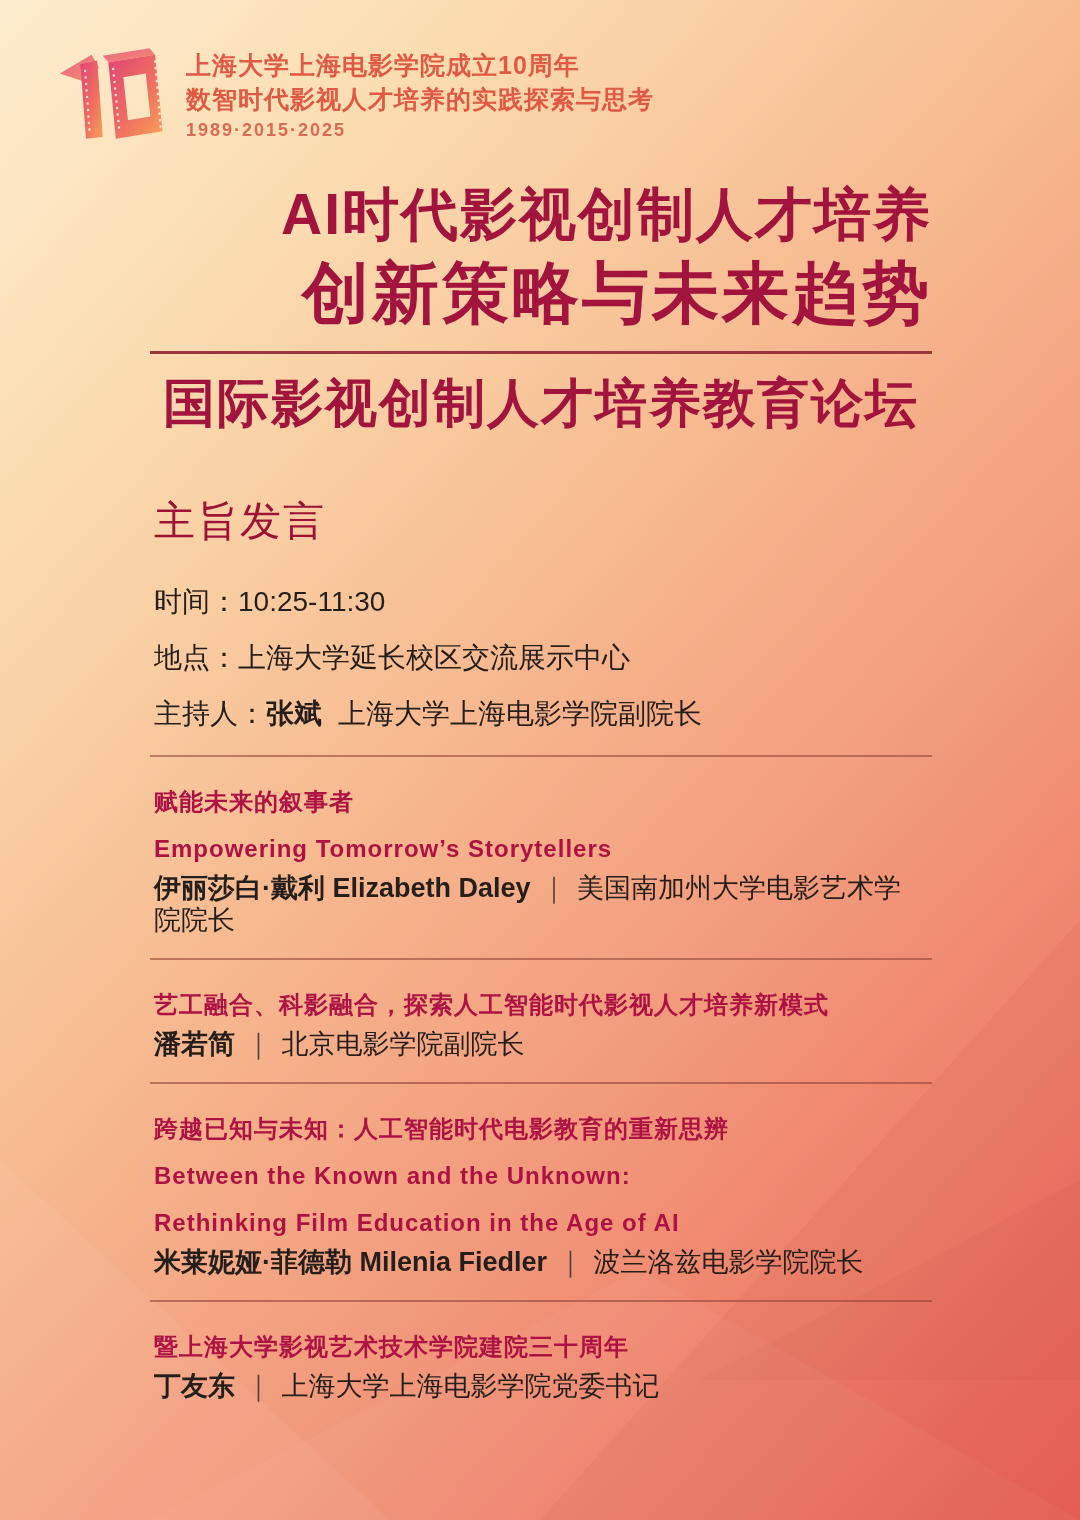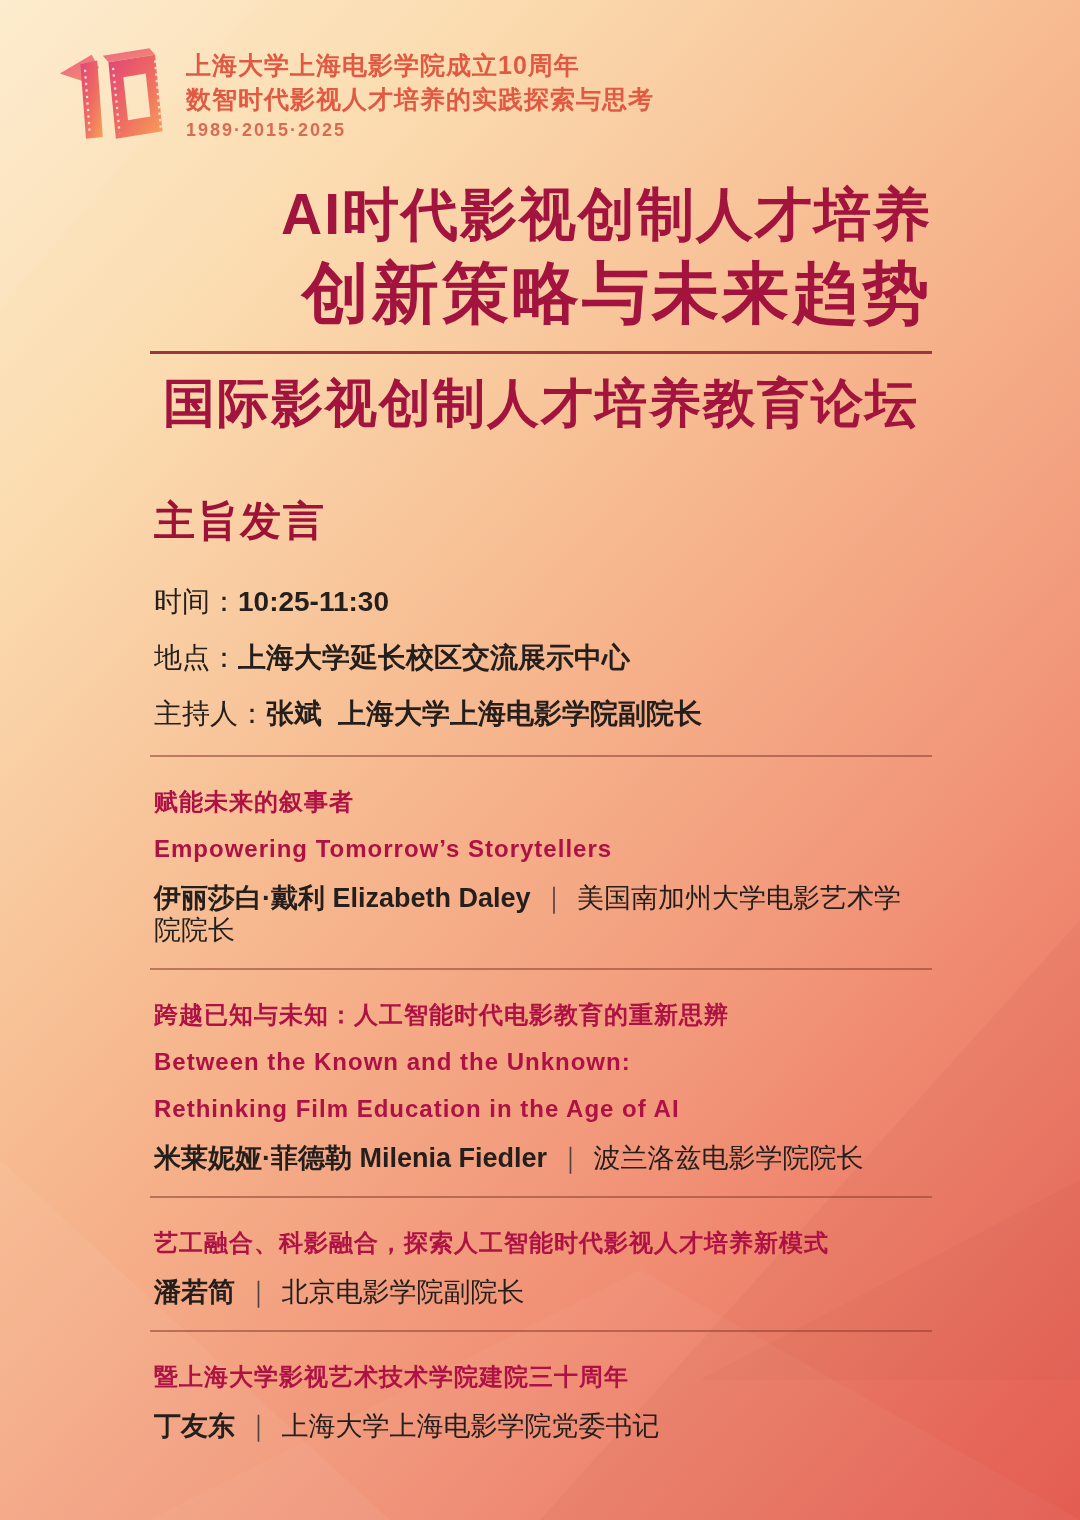--- a/index.html
+++ b/index.html
@@ -22,32 +22,32 @@
 
   
   .content{position:absolute;left:150px;right:148px;top:142px;}
 
   .title-block{text-align:right;margin-top:40px;}
   .t1{font-size:57px;font-weight:800;color:#A2133E;letter-spacing:2px;line-height:1.15;}
   .t2{margin-top:8px;font-size:67px;font-weight:900;color:#A2133E;letter-spacing:3px;line-height:1.1;}
   .rule-strong{margin-top:22px;border-top:3px solid #9A3640;}
   .forum{margin-top:20px;text-align:center;font-size:52px;font-weight:700;color:#A2133E;letter-spacing:2px;line-height:1.15;}
 
-  .session-heading{margin:60px 0 17px 4px;font-size:41px;font-weight:700;color:#9E1238;letter-spacing:2px;}
+  .session-heading{margin:60px 0 17px 4px;font-size:41px;font-weight:400;color:#9E1238;letter-spacing:2px;}
 
   .session-info{margin-top:38px;margin-left:4px;}
   .info-row{margin-bottom:26px;font-size:28px;color:#241E1C;line-height:30px;}
   .info-row .lab{font-weight:400;}
   .info-row .strong{font-weight:800;margin-right:16px;text-align:right;}
-  .info-row .val{font-weight:700;}
+  .info-row .val{font-weight:400;}
 
   .talks{margin-top:10px;}
   .talk{border-top:2px solid rgba(139,62,50,0.55);padding:21px 4px 22px;}
   .talk-title{font-size:24px;font-weight:800;color:#AE1245;line-height:47px;letter-spacing:1px;}
-  .talk-speaker{margin-top:10px;font-size:27px;line-height:32px;color:#241E1C;}
+  .talk-speaker{font-size:27px;line-height:32px;color:#241E1C;}
   .talk-speaker .name{font-weight:800;}
   .talk-speaker .sep{font-weight:300;color:#4f423d;margin:0 10px;}
   .talk-speaker .aff{font-weight:400;}
 </style>
 </head>
 <body>
 
 <div class="poster">
 
   <svg class="facets" viewBox="0 0 1080 1520" preserveAspectRatio="none">
@@ -107,28 +107,28 @@
         <div class="info-row"><span class="lab">主持人：</span><span class="strong">张斌</span><span class="val">上海大学上海电影学院副院长</span></div>
       </div>
 
     <div class="talks">
         <div class="talk">
           <div class="talk-title">赋能未来的叙事者</div>
           <div class="talk-title">Empowering Tomorrow’s Storytellers</div>
           <div class="talk-speaker"><span class="name">伊丽莎白·戴利 Elizabeth Daley</span><span class="sep">｜</span><span class="aff">美国南加州大学电影艺术学院院长</span></div>
         </div>
         <div class="talk">
+          <div class="talk-title">艺工融合、科影融合，探索人工智能时代影视人才培养新模式</div>
+          <div class="talk-speaker"><span class="name">潘若简</span><span class="sep">｜</span><span class="aff">北京电影学院副院长</span></div>
+        </div>
+        <div class="talk">
           <div class="talk-title">跨越已知与未知：人工智能时代电影教育的重新思辨</div>
           <div class="talk-title">Between the Known and the Unknown:</div>
           <div class="talk-title">Rethinking Film Education in the Age of AI</div>
           <div class="talk-speaker"><span class="name">米莱妮娅·菲德勒 Milenia Fiedler</span><span class="sep">｜</span><span class="aff">波兰洛兹电影学院院长</span></div>
-        </div>
-        <div class="talk">
-          <div class="talk-title">艺工融合、科影融合，探索人工智能时代影视人才培养新模式</div>
-          <div class="talk-speaker"><span class="name">潘若简</span><span class="sep">｜</span><span class="aff">北京电影学院副院长</span></div>
         </div>
         <div class="talk">
           <div class="talk-title">暨上海大学影视艺术技术学院建院三十周年</div>
           <div class="talk-speaker"><span class="name">丁友东</span><span class="sep">｜</span><span class="aff">上海大学上海电影学院党委书记</span></div>
         </div>
       </div>
 
   </main>
 </div>
 

